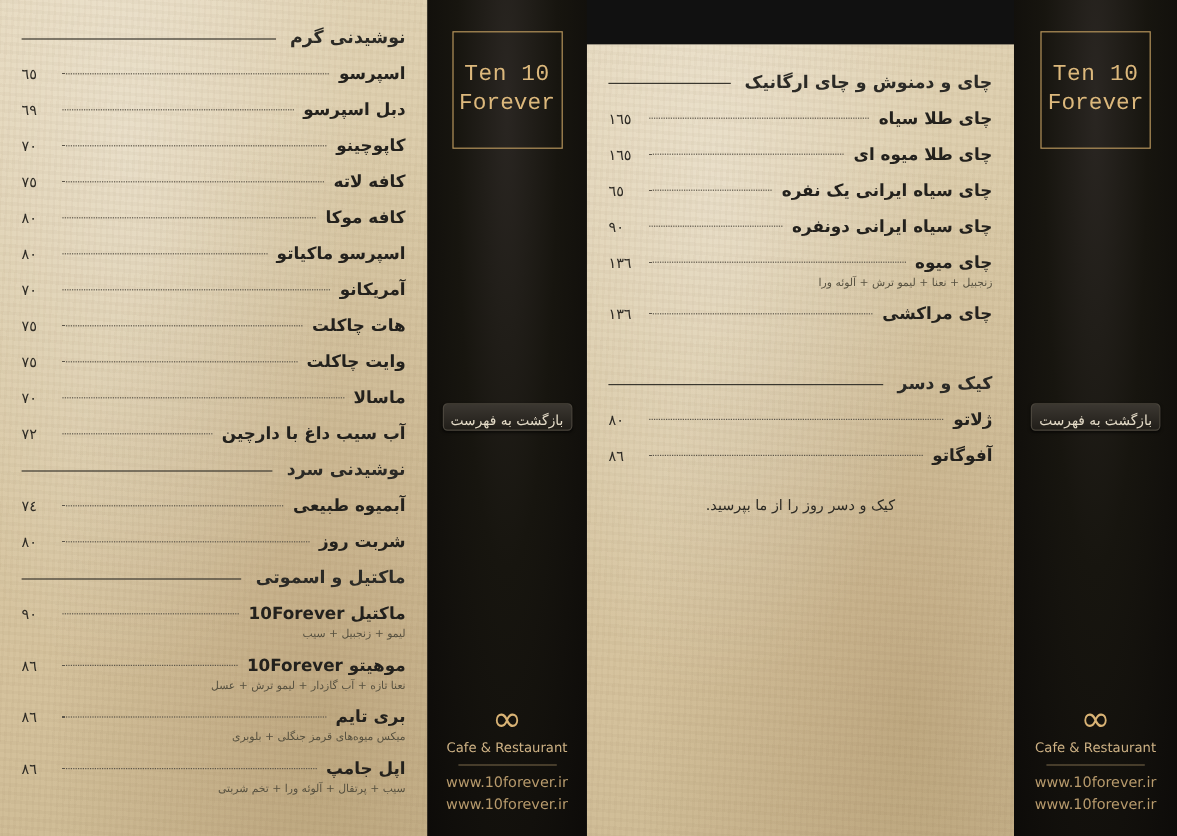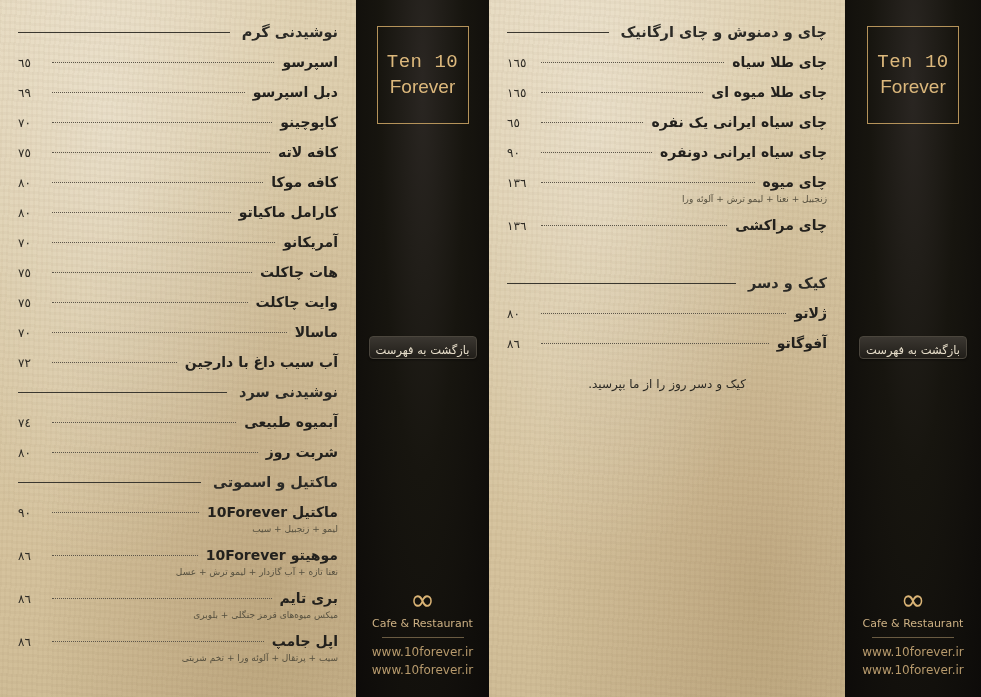--- a/index.html
+++ b/index.html
@@ -42,21 +42,21 @@
   }
   .logo-line1 {
     font-size: 19px;
     letter-spacing: 0.5px;
     font-family: Liberation Mono, monospace;
     color: #dcb87c;
     line-height: 1.25;
   }
   .logo-line2 {
     font-size: 19px;
-    font-family: Liberation Sans, sans-serif;
+    font-family: Liberation Mono, monospace;
     color: #dcb87c;
     line-height: 1.25;
   }
 
   .back-btn {
     position: absolute;
     top: 336px;
     width: 108px;
     padding: 6px 4px 1px;
     text-align: center;
@@ -114,21 +114,21 @@
   }
   .paper::after {
     content: "";
     position: absolute; inset: 0;
     pointer-events: none;
     background:
       repeating-linear-gradient(92deg, rgba(150,120,80,.035) 0 2px, rgba(255,255,255,0) 2px 5px),
       repeating-linear-gradient(4deg, rgba(120,95,60,.03) 0 3px, rgba(255,255,255,0) 3px 7px);
     mix-blend-mode: multiply;
   }
-  .paper.mid { flex: 0 0 356px; }
+  .paper.mid { flex: 0 0 356px; margin-top: 37px; }
   .paper.main { flex: 1 1 auto; }
 
   .section {
     margin-bottom: 6px;
     position: relative;
     z-index: 2;
   }
   .sec-head {
     display: flex;
     flex-direction: row;
@@ -322,21 +322,21 @@
         <div class="name">کافه لاته</div>
         <div class="dots"></div>
         <div class="price">٧٥</div>
       </div>
       <div class="row">
         <div class="name">کافه موکا</div>
         <div class="dots"></div>
         <div class="price">٨٠</div>
       </div>
       <div class="row">
-        <div class="name">کارامل ماکیاتو</div>
+        <div class="name">اسپرسو ماکیاتو</div>
         <div class="dots"></div>
         <div class="price">٨٠</div>
       </div>
       <div class="row">
         <div class="name">آمریکانو</div>
         <div class="dots"></div>
         <div class="price">٧٠</div>
       </div>
       <div class="row">
         <div class="name">هات چاکلت</div>

